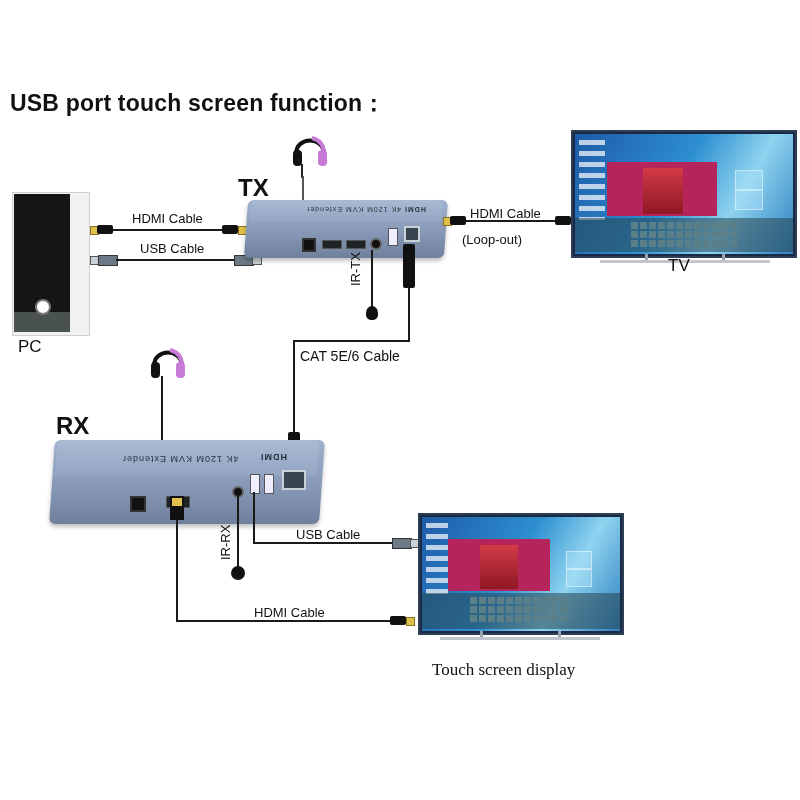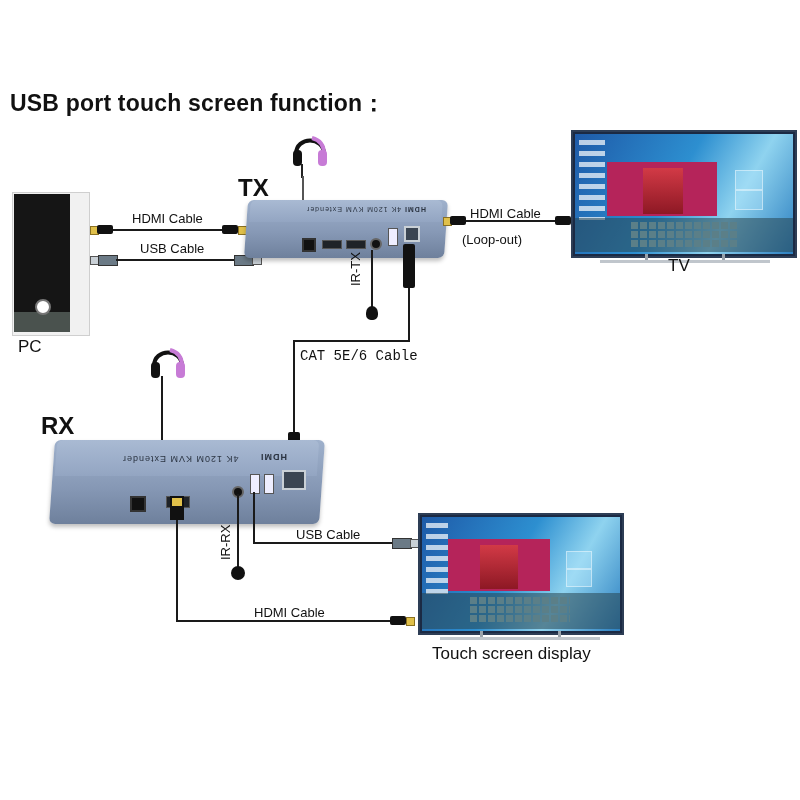--- a/index.html
+++ b/index.html
@@ -111,21 +111,21 @@
 <div class="abs lbl" style="left:348px;top:286px;transform:rotate(-90deg);transform-origin:left top;">IR-TX</div>
 
 <div>
   <div class="abs" style="left:403px;top:244px;width:12px;height:44px;background:#111;border-radius:2px;"></div>
   <div class="cable" style="left:408px;top:288px;width:2px;height:52px;"></div>
   <div class="cable" style="left:293px;top:340px;width:117px;height:2px;"></div>
   <div class="cable" style="left:293px;top:340px;width:2px;height:100px;"></div>
   <div class="abs" style="left:288px;top:432px;width:12px;height:40px;background:#111;border-radius:2px;"></div>
   <div class="abs" style="left:289px;top:462px;width:10px;height:10px;background:#e6e07a;"></div>
 </div>
-<div class="abs" style="left:300px;top:348px;font-size:14px;font-family:Liberation Mono, monospace;">CAT 5E/6 Cable</div>
+<div class="abs" style="left:300px;top:348px;font-size:14px;">CAT 5E/6 Cable</div>
 
 <div>
   <div class="tv" style="left:571px;top:130px;width:222px;height:124px;">
     <div class="screen">
       <div class="icons" style="left:4px;top:6px;width:26px;height:80px;background:repeating-linear-gradient(180deg,rgba(255,255,255,0.7) 0 5px,transparent 5px 11px);"></div>
       <div class="app-win" style="left:32px;top:28px;width:110px;height:54px;"></div>
       <div class="app-photo" style="left:68px;top:34px;width:40px;height:46px;"></div>
       <div class="win-logo" style="left:160px;top:36px;width:26px;height:18px;"></div>
       <div class="win-logo" style="left:160px;top:56px;width:26px;height:18px;"></div>
       <div class="kbd" style="left:0;top:84px;width:218px;height:34px;"></div>
@@ -133,21 +133,21 @@
       <div class="keyrow" style="left:56px;top:97px;width:106px;"></div>
       <div class="keyrow" style="left:56px;top:106px;width:106px;"></div>
     </div>
   </div>
   <div class="stand-leg" style="left:645px;top:254px;height:7px;"></div>
   <div class="stand-leg" style="left:722px;top:254px;height:7px;"></div>
   <div class="stand" style="left:600px;top:260px;width:170px;height:3px;"></div>
 </div>
 <div class="abs cap" style="left:668px;top:256px;">TV</div>
 
-<div class="abs big" style="left:41px;top:412px;">RX</div>
+<div class="abs big" style="left:56px;top:412px;">RX</div>
 
 <svg class="hp" style="left:148px;top:340px;" width="40" height="50" viewBox="0 0 40 50">
   <path d="M6 26 C6 8 34 8 34 26" fill="none" stroke="#111" stroke-width="4"></path>
   <path d="M22 10 C30 12 34 18 34 26" fill="none" stroke="#c77bd6" stroke-width="4"></path>
   <rect x="3" y="22" width="9" height="16" rx="4" fill="#111"></rect>
   <rect x="28" y="22" width="9" height="16" rx="4" fill="#c77bd6"></rect>
 </svg>
 <div class="cable" style="left:161px;top:376px;width:2px;height:66px;"></div>
 
 <div>
@@ -196,13 +196,13 @@
       <div class="kbd" style="left:0;top:76px;width:198px;height:36px;"></div>
       <div class="keyrow" style="left:48px;top:80px;width:100px;"></div>
       <div class="keyrow" style="left:48px;top:89px;width:100px;"></div>
       <div class="keyrow" style="left:48px;top:98px;width:100px;"></div>
     </div>
   </div>
   <div class="stand-leg" style="left:480px;top:631px;height:7px;"></div>
   <div class="stand-leg" style="left:558px;top:631px;height:7px;"></div>
   <div class="stand" style="left:440px;top:637px;width:160px;height:3px;"></div>
 </div>
-<div class="abs cap" style="left:432px;top:644px;">Touch screen display</div>
+<div class="abs cap" style="left:432px;top:660px;font-family:Liberation Serif, serif;">Touch screen display</div>
 
 </body></html>

